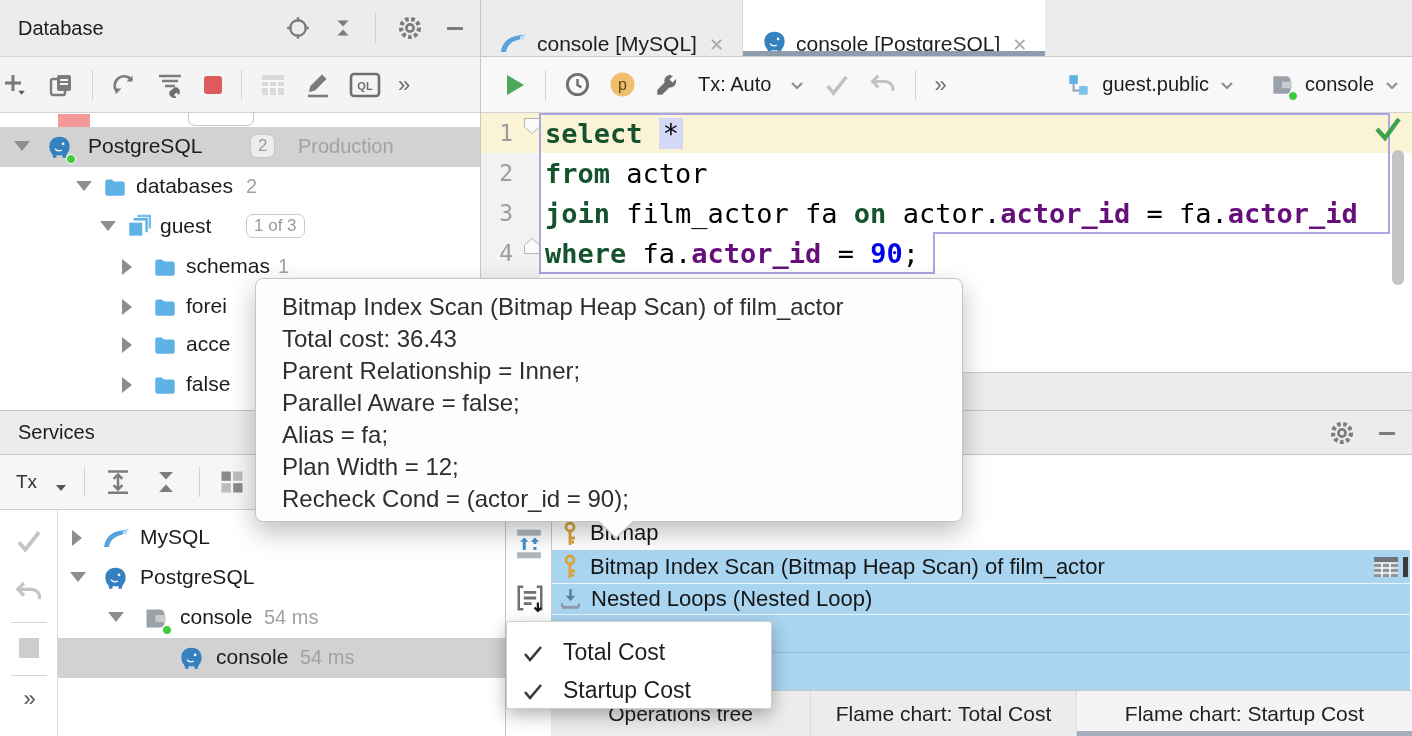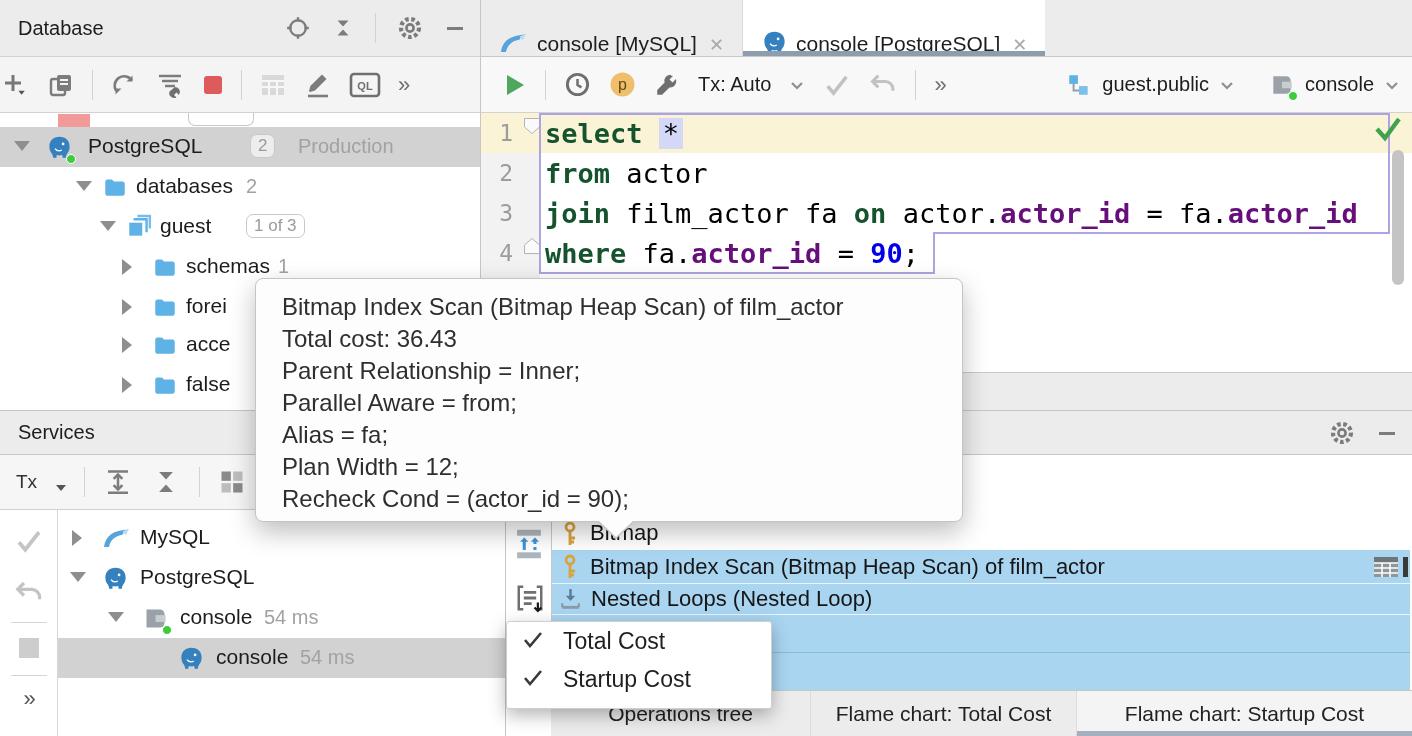--- a/index.html
+++ b/index.html
@@ -71,21 +71,21 @@
   .rowicons{margin-left:auto;display:flex;align-items:center;gap:4px;padding-right:2px}
   #plan-tabs{position:absolute;left:45px;right:0;top:235px;height:46px;background:#ececec;border-top:1px solid #c6c6c6;display:flex}
   .ptab{display:flex;align-items:center;justify-content:center;font-size:21px;color:#222;border-right:1px solid #dcdcdc;position:relative}
   .ptab.active{background:#f4f4f4;border-right:none}
   .ptab .under{position:absolute;left:0;right:0;bottom:0;height:5px;background:#a6afc0}
   
   #tooltip{position:absolute;left:255px;top:278px;width:708px;height:244px;background:#fdfdfd;border:1px solid #c4c4c4;border-radius:8px;box-shadow:0 10px 26px rgba(0,0,0,.26);z-index:40;padding:12px 26px;font-size:24px;color:#2e2e2e;line-height:32px}
   #notch-erase{position:absolute;left:601px;top:518px;width:32px;height:4px;background:#fdfdfd;z-index:41}
   #notch{position:absolute;left:598px;top:521px;z-index:41}
   #menu{position:absolute;left:506px;top:621px;width:266px;height:88px;background:#fff;border:1px solid #cfcfcf;border-radius:3px;box-shadow:0 6px 18px rgba(0,0,0,.3);z-index:45;padding-top:6px}
-  .mitem{height:38px;display:flex;align-items:flex-start;padding-left:14px;font-size:23px;color:#1f1f1f;gap:18px}
+  .mitem{height:38px;display:flex;align-items:flex-end;padding-left:14px;font-size:23px;color:#1f1f1f;gap:18px}
 </style>
 </head>
 <body>
 
 <div id="app">
 
   <section id="db-panel">
     <div class="pane-head">
       <span class="pane-title">Database</span>
       <span class="head-icons">
@@ -595,21 +595,21 @@
           <span>Flame chart: Startup Cost</span>
           <span class="under"></span>
         </div>
     </div>
   </div>
 
   <div id="tooltip">
     <div>Bitmap Index Scan (Bitmap Heap Scan) of film_actor</div>
     <div>Total cost: 36.43</div>
     <div>Parent Relationship = Inner;</div>
-    <div>Parallel Aware = from;</div>
+    <div>Parallel Aware = false;</div>
     <div>Alias = fa;</div>
     <div>Plan Width = 12;</div>
     <div>Recheck Cond = (actor_id = 90);</div>
   </div>
   <div id="notch-erase"></div>
   <span id="notch">
       <svg width="36" height="20">
         <path d="M0 0L18 17L36 0Z" fill="#fdfdfd"></path>
         <path d="M0 0L18 17L36 0" fill="none" stroke="#c4c4c4" stroke-width="1.4"></path>
       </svg>

